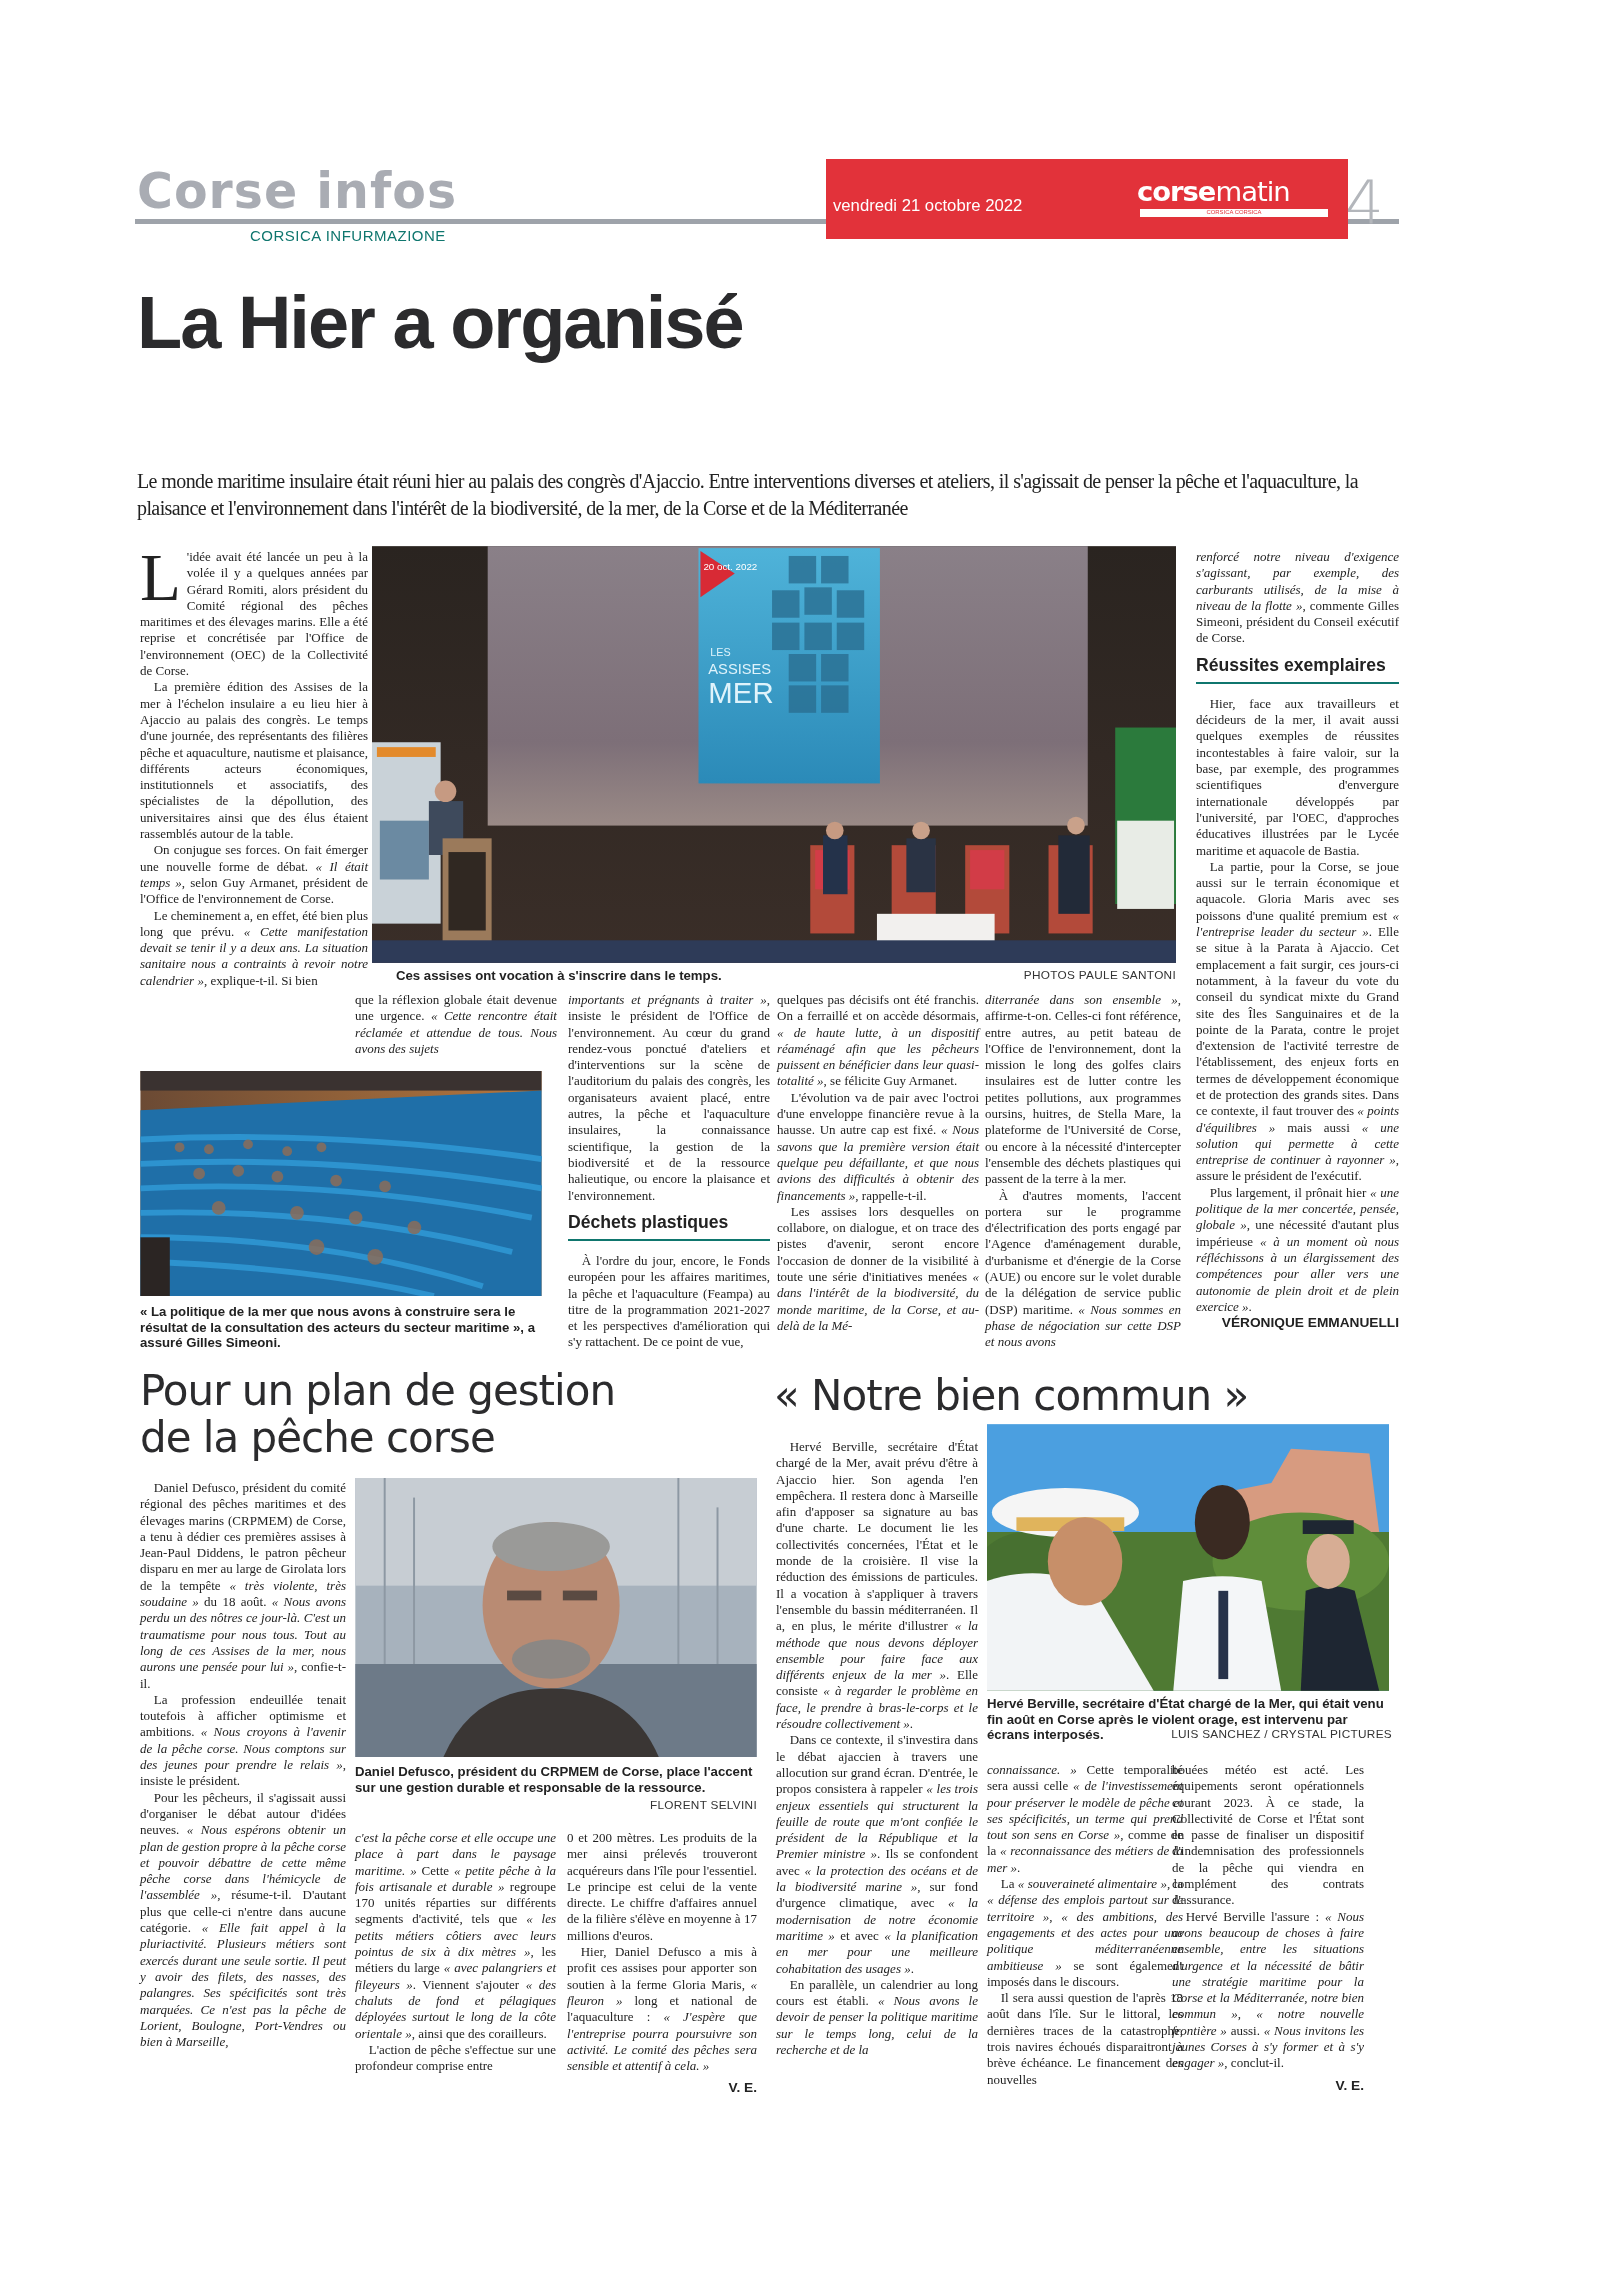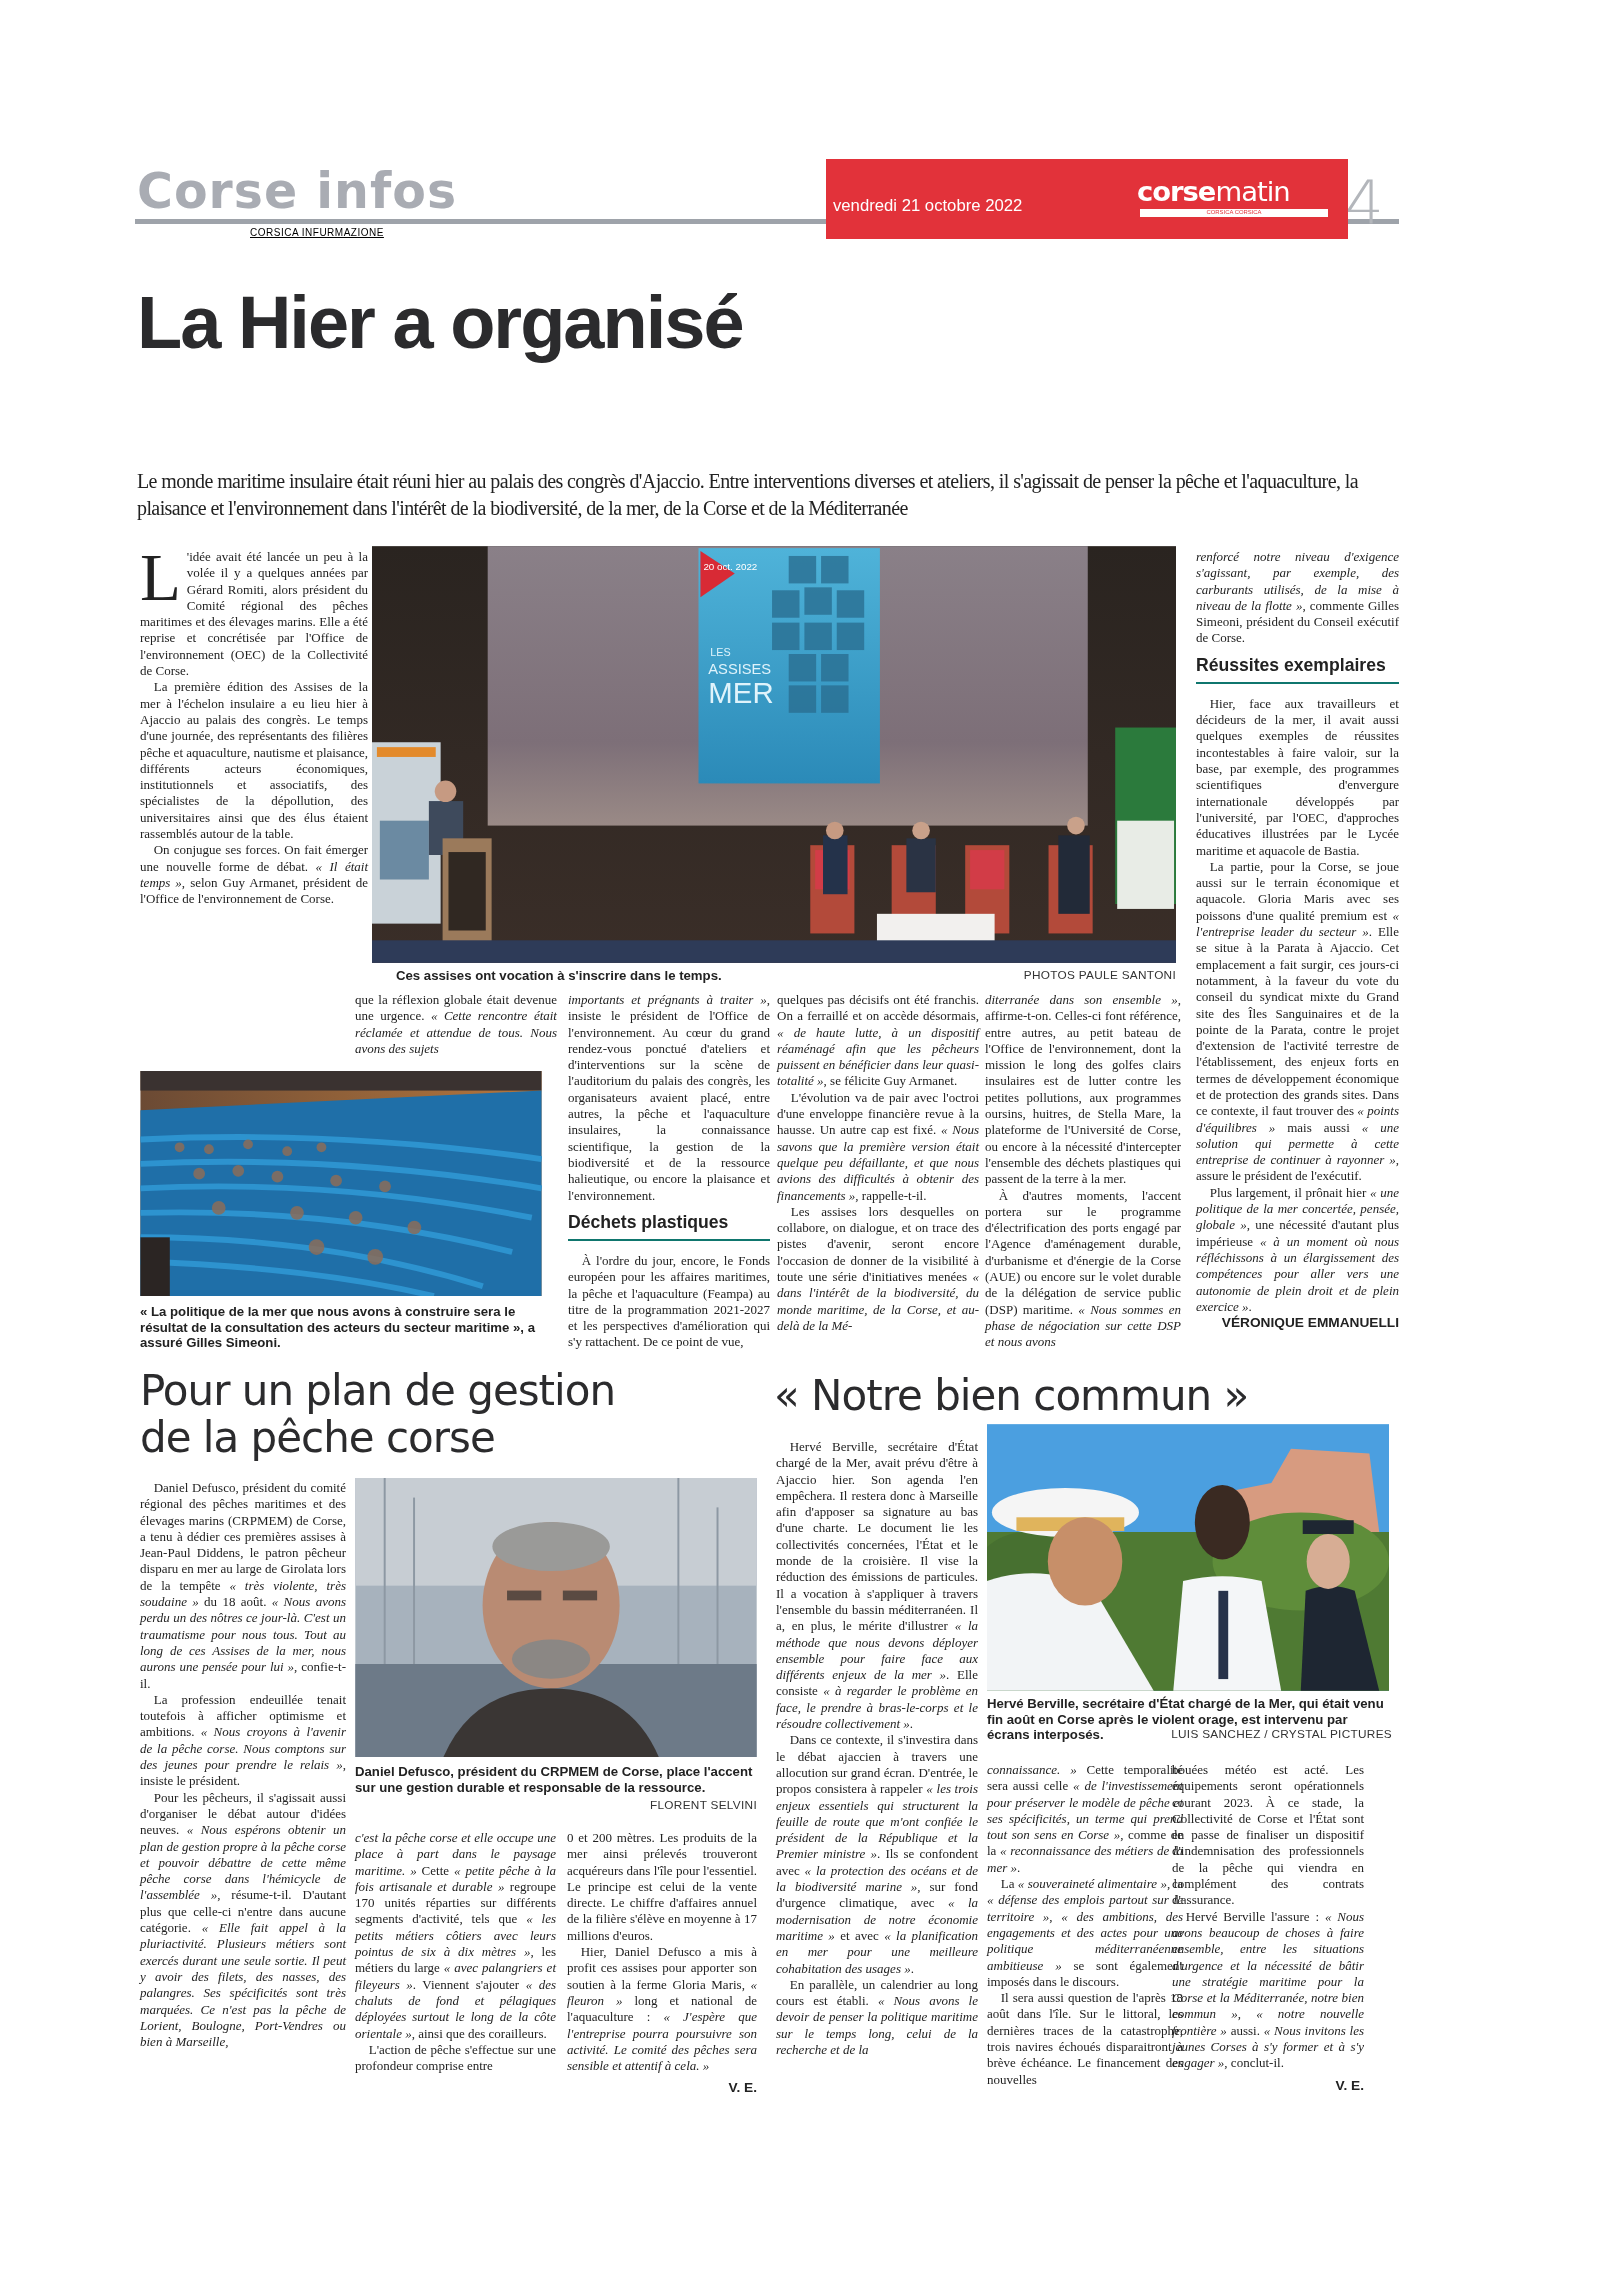--- a/index.html
+++ b/index.html
@@ -4,21 +4,21 @@
 <style>
   * { box-sizing: border-box; margin: 0; padding: 0; }
   html, body { width: 1623px; height: 2293px; background: #ffffff; overflow: hidden; }
   body { position: relative; font-family: "Liberation Serif", "DejaVu Serif", serif; color: #222; }
 
   .abs { position: absolute; }
 
   
   .section-title { left: 137px; top: 163px; font-family: "DejaVu Sans", sans-serif; font-weight: bold; font-size: 49px; color: #a9acb3; letter-spacing: 1px; }
   .header-rule { left: 135px; top: 219px; width: 1264px; height: 4.9px; background: #9ea3aa; }
-  .section-sub { left: 250px; top: 227px; font-family: "Liberation Sans", sans-serif; font-size: 10px; color: #000000; letter-spacing: 0.5px; text-decoration: underline; }
+  .section-sub { left: 250px; top: 227px; font-family: "Liberation Sans", sans-serif; font-size: 15px; color: #0f766e; letter-spacing: 0.5px; }
   .red-band { left: 826px; top: 159px; width: 522px; height: 80px; background: #e2323a; }
   .date-text { left: 833px; top: 196px; font-family: "Liberation Sans", sans-serif; font-size: 16.7px; color: #fff; }
   .brand { left: 1137px; top: 176px; font-family: "DejaVu Sans", sans-serif; font-size: 27.4px; color: #fff; font-weight: bold; letter-spacing: -1px; }
   .brand .matin { font-weight: normal; }
   .brand-strip { left: 1140px; top: 209px; width: 188px; height: 7.8px; background: #fff; color: #e2323a; font-family: "Liberation Sans", sans-serif; font-size: 5.9px; text-align: center; line-height: 7.8px; }
   .page-num { left: 1345px; top: 167px; font-family: "DejaVu Sans", sans-serif; font-weight: 200; font-size: 61px; color: #b3b6bb; }
 
   
   .headline { left: 137px; top: 279px; width: 1274px; font-family: "Liberation Sans", sans-serif; font-weight: bold; font-size: 74px; line-height: 88px; color: #2b2b2d; letter-spacing: -2px; }
   .standfirst { left: 137px; top: 468px; width: 1274px; font-family: "Liberation Serif", serif; font-size: 20px; line-height: 26.5px; color: #222; letter-spacing: -0.6px; }
@@ -52,20 +52,21 @@
 
 <div class="abs headline">
   <div>La Hier a organisé</div>
 </div>
 <div class="abs standfirst">Le monde maritime insulaire était réuni hier au palais des congrès d'Ajaccio. Entre interventions diverses et ateliers, il s'agissait de penser la pêche et l'aquaculture, la plaisance et l'environnement dans l'intérêt de la biodiversité, de la mer, de la Corse et de la Méditerranée</div>
 
 <div class="abs col" style="left:140px; top:549px; width:228px;">
   <p class="noindent"><span class="dropcap">L</span><span>'idée avait été lancée un peu à la volée il y a quelques années par Gérard Romiti, alors président du Comité régional des pêches maritimes et des élevages marins. Elle a été reprise et concrétisée par l'Office de l'environnement (OEC) de la Collectivité de Corse.</span></p>
   <p>La première édition des Assises de la mer à l'échelon insulaire a eu lieu hier à Ajaccio au palais des congrès. Le temps d'une journée, des représentants des filières pêche et aquaculture, nautisme et plaisance, différents acteurs économiques, institutionnels et associatifs, des spécialistes de la dépollution, des universitaires ainsi que des élus étaient rassemblés autour de la table.</p>
   <p><span>On conjugue ses forces. On fait émerger une nouvelle forme de débat. </span><i>« Il était temps »</i><span>, selon Guy Armanet, président de l'Office de l'environnement de Corse.</span></p>
+  <p><span>Le cheminement a, en effet, été bien plus long que prévu. </span><i>« Cette manifestation devait se tenir il y a deux ans. La situation sanitaire nous a contraints à revoir notre calendrier »</i><span>, explique-t-il. Si bien</span></p>
 </div>
 
 <div class="abs photo" style="left:372px; top:546px; width:804px; height:417px;">
   <svg width="804" height="417" viewBox="0 0 820 425">
     <defs>
       <linearGradient id="stageBg" x1="0" y1="0" x2="0" y2="1">
         <stop offset="0" stop-color="#2a2420"></stop>
           <stop offset="1" stop-color="#3a2e28"></stop>
       </linearGradient>
       <linearGradient id="screenG" x1="0" y1="0" x2="0" y2="1">

